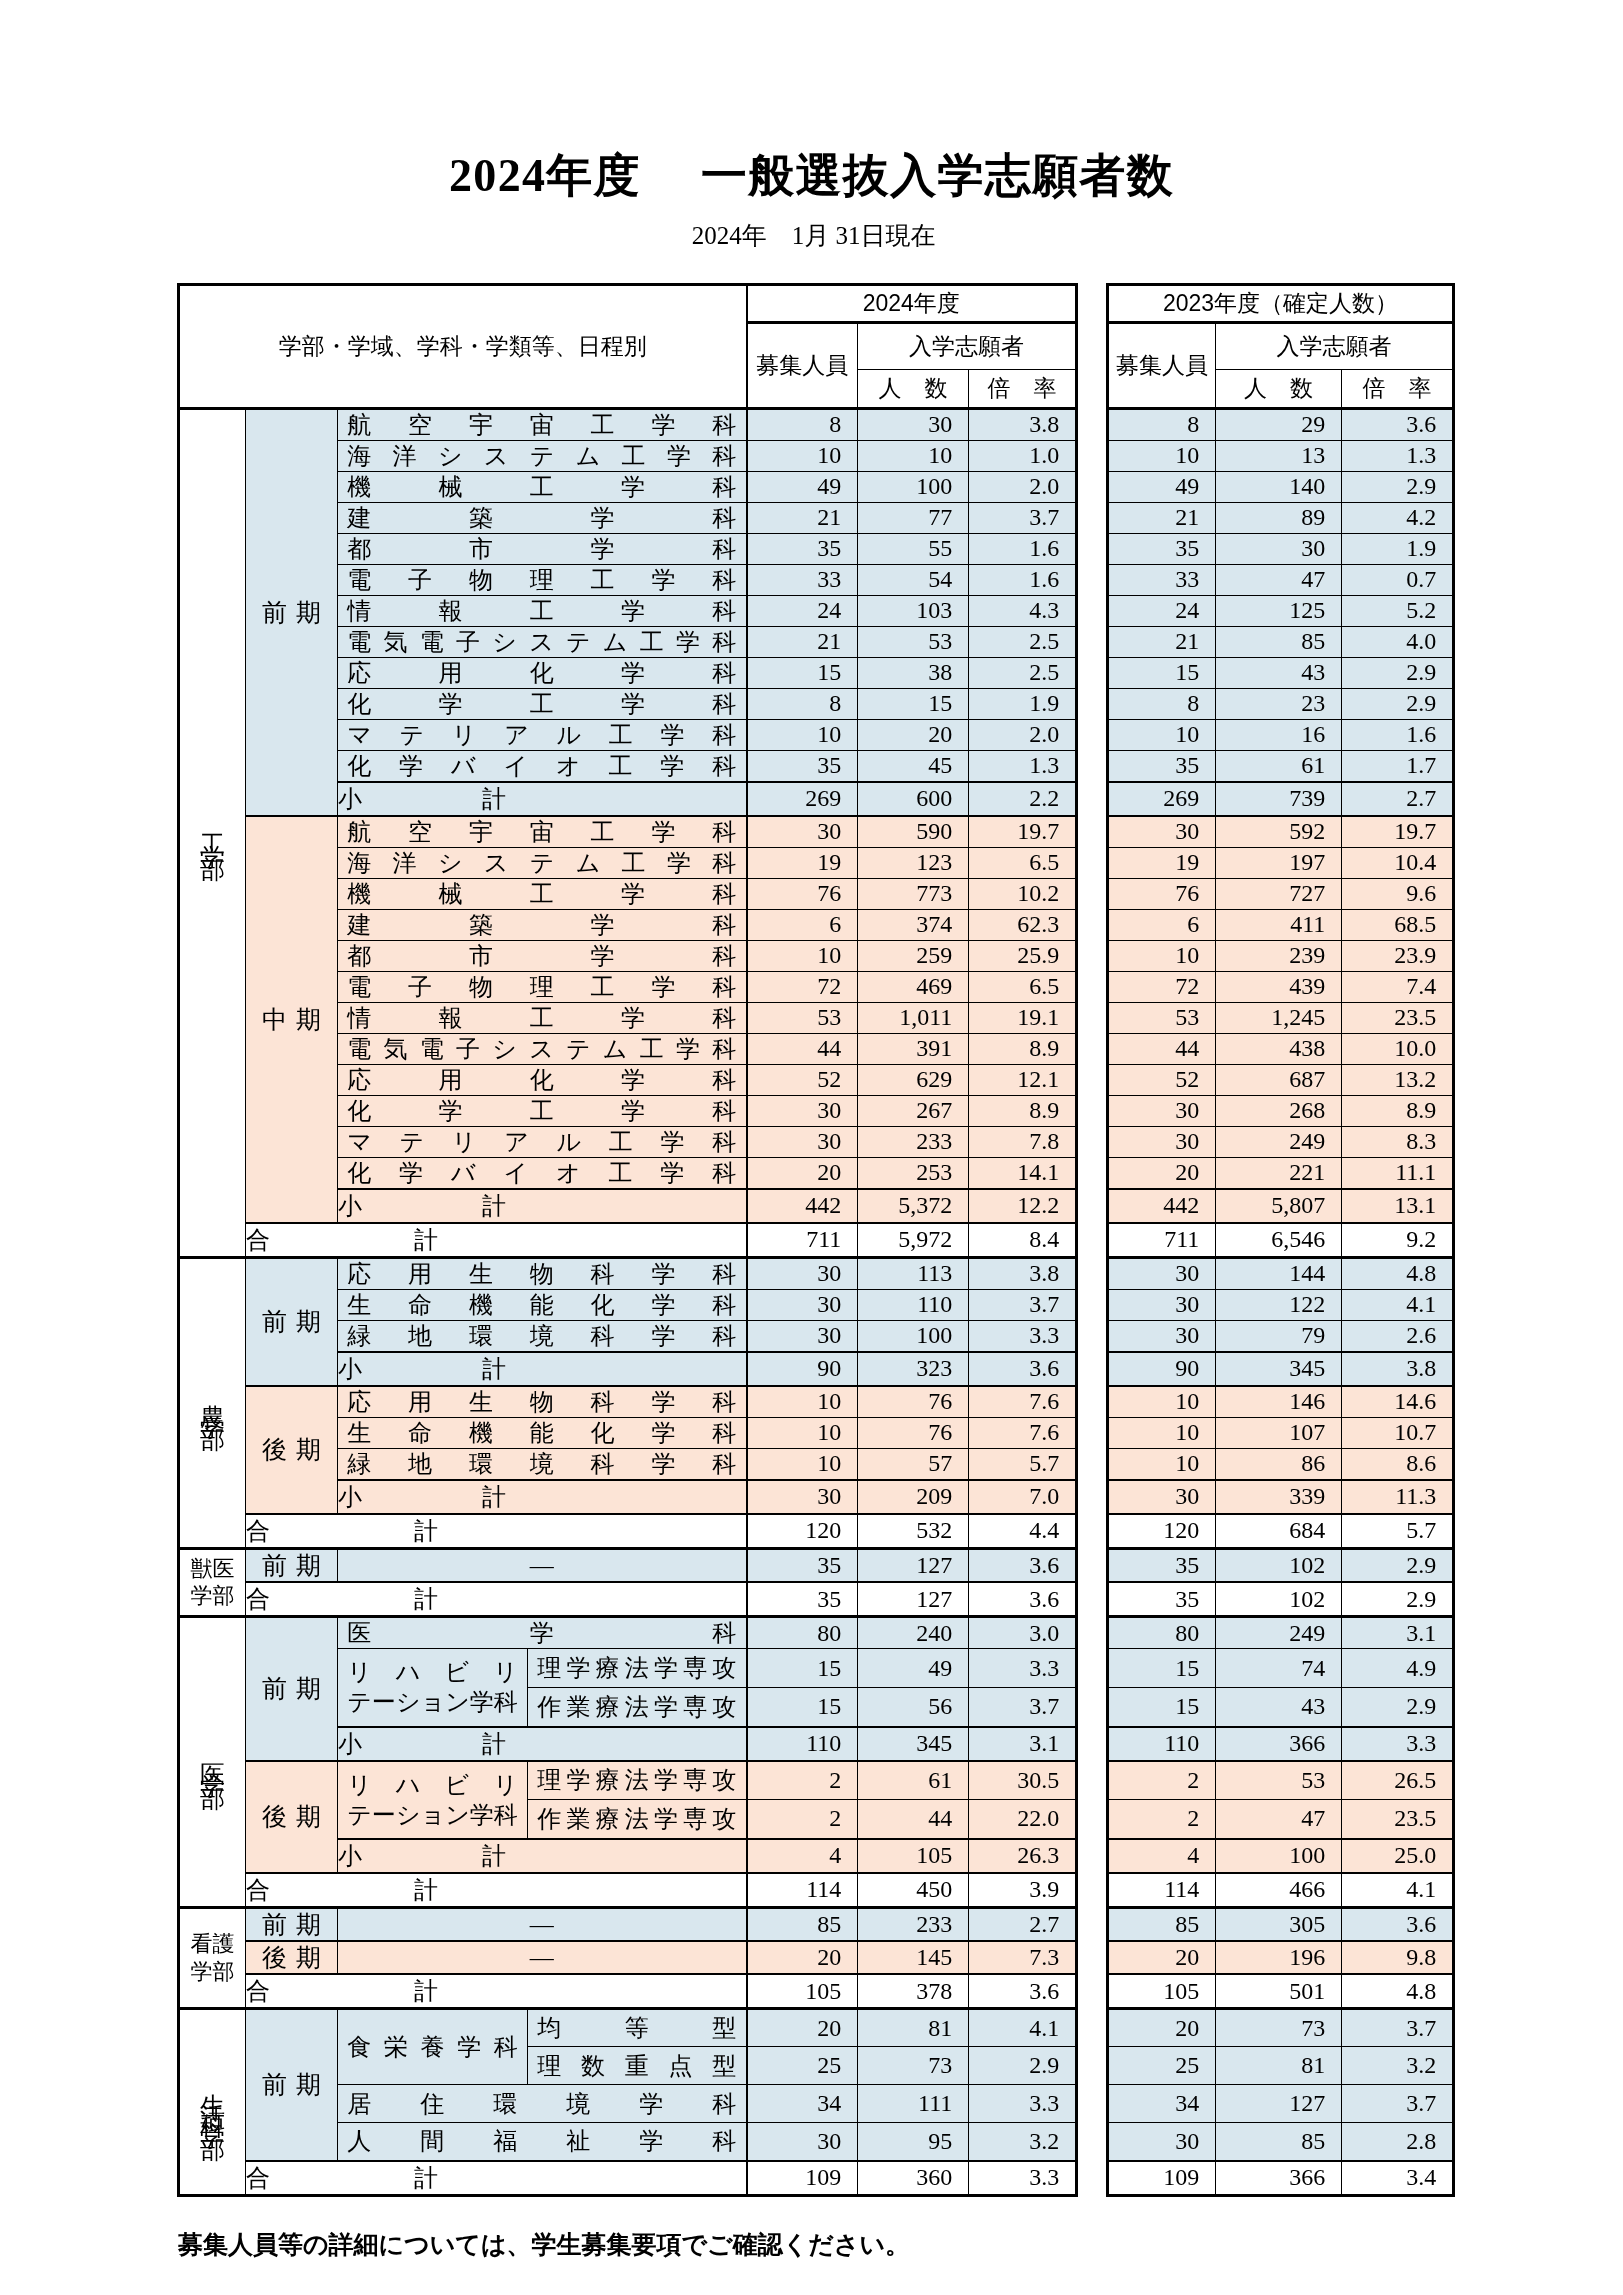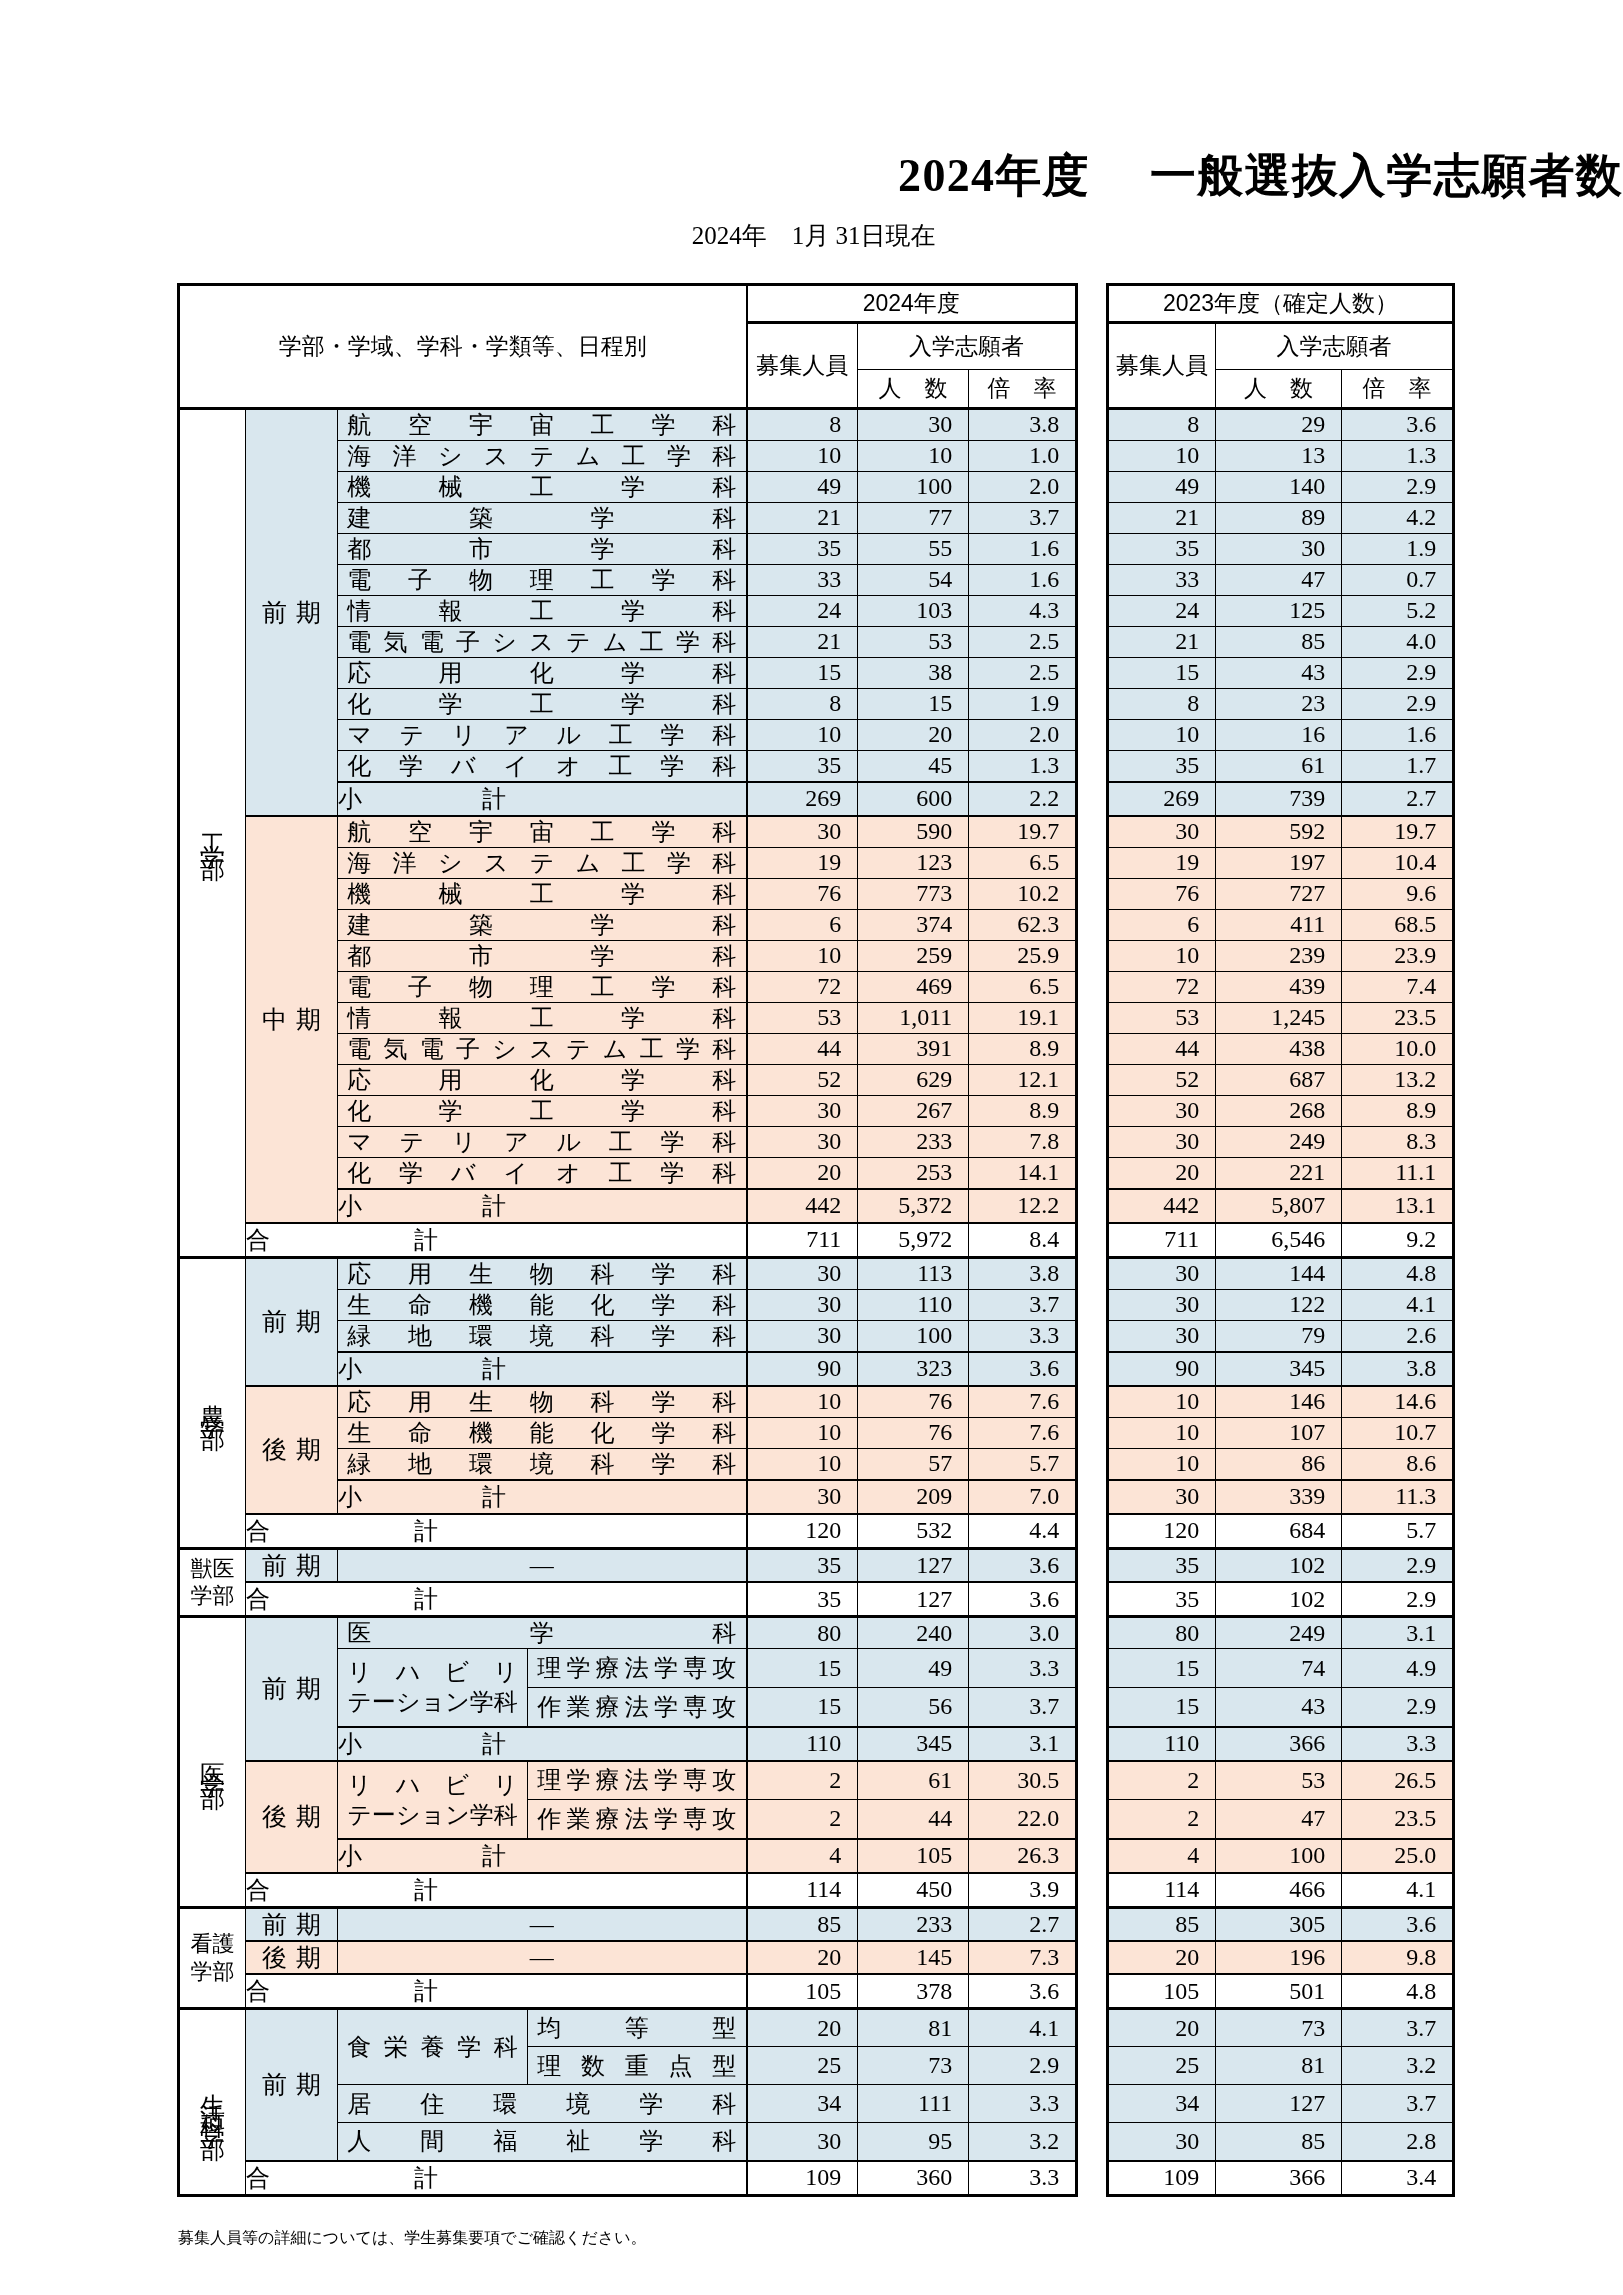--- a/index.html
+++ b/index.html
@@ -1,18 +1,18 @@
 <!DOCTYPE html>
 <html style="--cb: #d9e7ee; --co: #fce4d6;font-size:10.5px"><head>
 <meta charset="utf-8">
 <style>
   html,body{margin:0;padding:0;}
   body{width:1623px;height:2295px;background:#ffffff;color:#000;
        font-family:"Liberation Serif","DejaVu Serif",serif;overflow:hidden;}
-  .title{margin:0;padding-top:145px;text-align:right;
+  .title{margin:0;padding-top:145px;text-align:center;
          font-family:"Liberation Serif","DejaVu Serif",serif;
          font-weight:bold;font-size:46px;letter-spacing:1.3px;}
   .date{width:1273px;margin:11.8px 0 0 177px;text-align:center;font-size:25px;}
   table{border-collapse:collapse;table-layout:fixed;width:1273px;margin:31px 0 0 177px;}
   td{border:1.3px solid #000;padding:0;vertical-align:middle;font-size:24px;overflow:hidden;}
   
   .hc{font-family:"Liberation Sans","DejaVu Sans",sans-serif;font-size:23px;text-align:center;margin-left:16px;}
   .rh1{height:38px}.rh2{height:47px}.rh3{height:39px}
   
   .r44{height:29px}.r48{height:31px}.r50{height:33px}.r58{height:38px}.r60{height:39px}
@@ -33,21 +33,21 @@
   .gap{border:none;background:#fff;}
   
   .bt3{border-top-width:2px}
   .bt5{border-top-width:3.3px}
   .bt6{border-top-width:3.9px}
   .bb5{border-bottom-width:3.3px}
   .bl4{border-left-width:2.6px}
   .bl5{border-left-width:3.3px}
   .br5{border-right-width:3.3px}
   .footer{margin:31px 0 0 178px;font-family:"Liberation Sans","DejaVu Sans",sans-serif;
-          font-size:16px;font-weight:normal;}
+          font-size:25px;font-weight:bold;}
 </style>
 </head>
 <body>
 
 <h1 class="title">2024年度　 一般選抜入学志願者数</h1>
 <div class="date">2024年　1月 31日現在</div>
 
 <table>
   <colgroup>
     <col style="width:67px">

